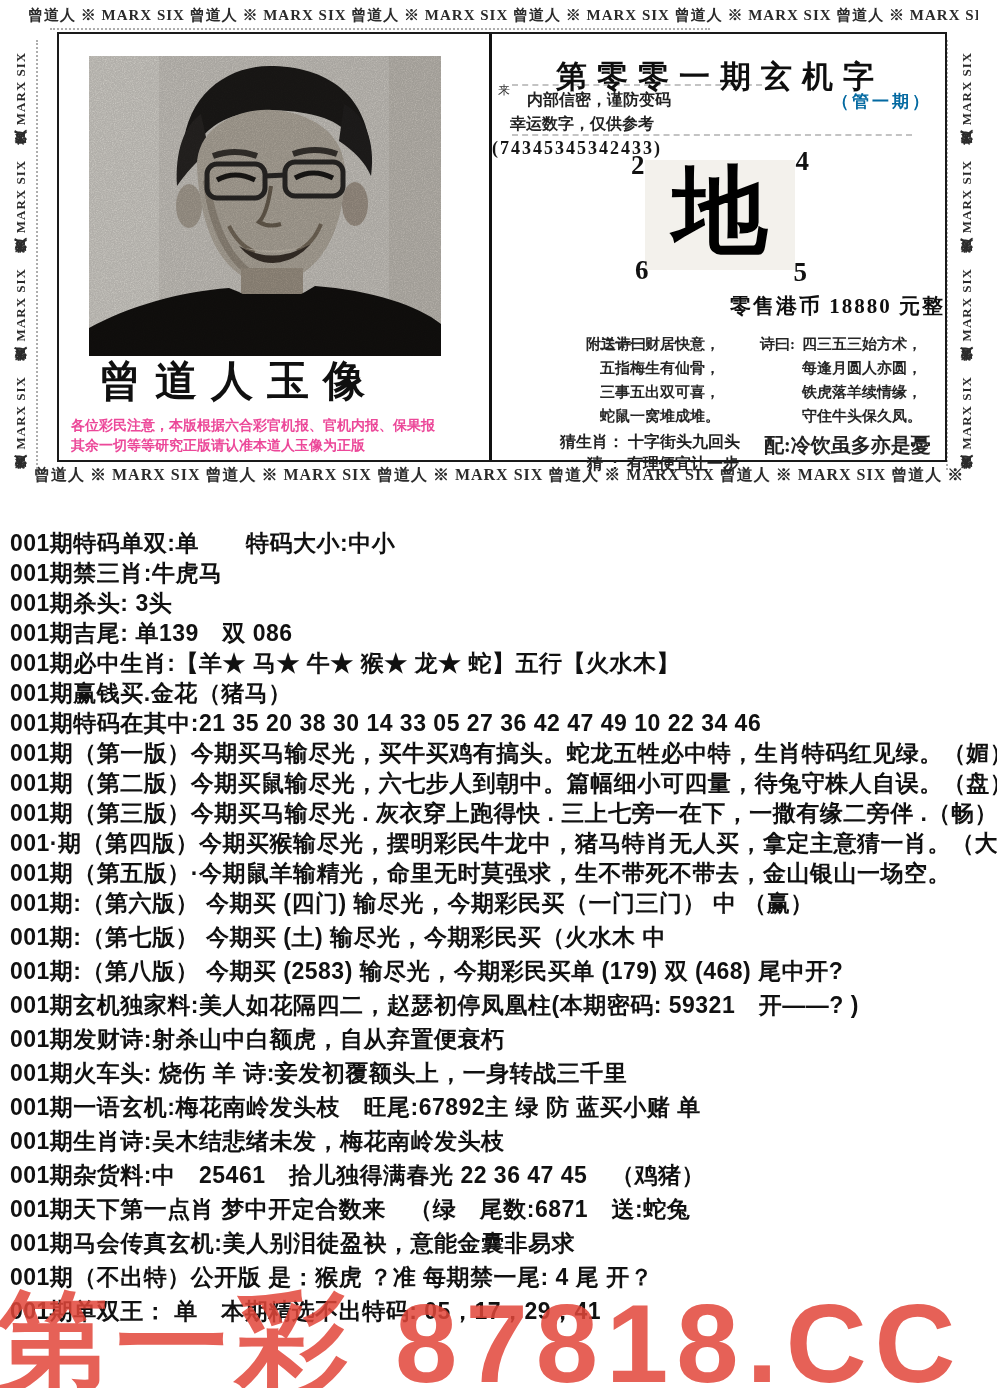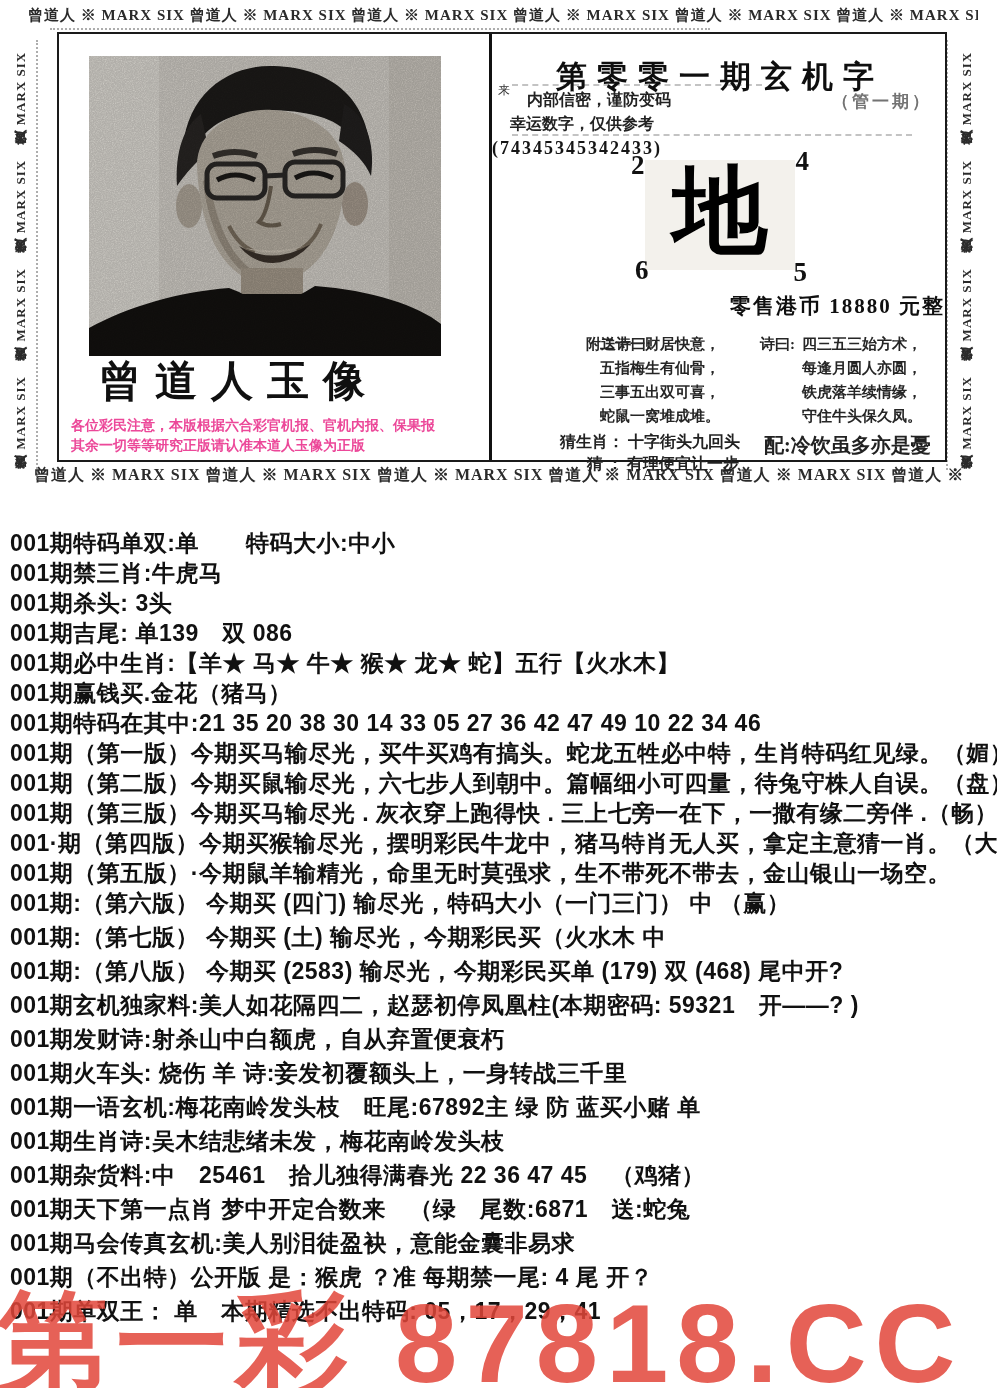--- a/index.html
+++ b/index.html
@@ -50,21 +50,21 @@
     position:absolute;left:430px;top:0;width:456px;height:100%;
     border-left:3px solid #111;
   }
   .rp-title{
     position:absolute;left:0;top:22px;width:100%;text-align:center;
     font-family:"Liberation Serif",serif;font-weight:700;font-size:31px;
     letter-spacing:10px;color:#0e0e0e;
   }
   .rp-row1-left{position:absolute;left:35px;top:56px;font-family:"Liberation Serif",serif;font-weight:700;font-size:16px;color:#222;}
   .rp-mark{position:absolute;left:6px;top:48px;font-family:"Liberation Serif",serif;font-size:12px;color:#333;}
-  .rp-issue{position:absolute;right:16px;top:56px;font-family:"Liberation Serif",serif;font-weight:700;font-size:17px;letter-spacing:3px;color:#737373;}
+  .rp-issue{position:absolute;right:16px;top:56px;font-family:"Liberation Serif",serif;font-weight:700;font-size:17px;letter-spacing:3px;color:#0369a1;}
   .rp-row2{position:absolute;left:18px;top:80px;font-family:"Liberation Serif",serif;font-weight:700;font-size:16px;color:#222;}
   .rp-code{
     position:absolute;left:0;top:104px;width:100%;text-align:left;
     font-family:"Liberation Serif",serif;font-weight:700;font-size:18px;
     letter-spacing:2px;color:#161616;
   }
   .artifact{position:absolute;border-top:2px dashed rgba(40,40,40,.28);}
   .a1{left:20px;top:50px;width:250px;}
   .a2{left:20px;top:100px;width:400px;}
 
@@ -229,21 +229,21 @@
   <div class="bline">001期杀头: 3头</div>
   <div class="bline">001期吉尾: 单139　双 086</div>
   <div class="bline">001期必中生肖:【羊★ 马★ 牛★ 猴★ 龙★ 蛇】五行【火水木】</div>
   <div class="bline">001期赢钱买.金花（猪马）</div>
   <div class="bline">001期特码在其中:21 35 20 38 30 14 33 05 27 36 42 47 49 10 22 34 46</div>
   <div class="bline">001期（第一版）今期买马输尽光，买牛买鸡有搞头。蛇龙五牲必中特，生肖特码红见绿。（媚）</div>
   <div class="bline">001期（第二版）今期买鼠输尽光，六七步人到朝中。篇幅细小可四量，待兔守株人自误。（盘）</div>
   <div class="bline">001期（第三版）今期买马输尽光 . 灰衣穿上跑得快 . 三上七旁一在下，一撒有缘二旁伴 .（畅）</div>
   <div class="bline">001·期（第四版）今期买猴输尽光，摆明彩民牛龙中，猪马特肖无人买，拿定主意猜一肖。（大）</div>
   <div class="bline">001期（第五版）·今期鼠羊输精光，命里无时莫强求，生不带死不带去，金山银山一场空。</div>
-  <div class="bline sp">001期:（第六版） 今期买 (四门) 输尽光，特码大小（一门三门） 中 （赢）</div>
+  <div class="bline sp">001期:（第六版） 今期买 (四门) 输尽光，今期彩民买（一门三门） 中 （赢）</div>
   <div class="bline sp">001期:（第七版） 今期买 (土) 输尽光，今期彩民买（火水木 中</div>
   <div class="bline sp">001期:（第八版） 今期买 (2583) 输尽光，今期彩民买单 (179) 双 (468) 尾中开?</div>
   <div class="bline sp">001期玄机独家料:美人如花隔四二，赵瑟初停凤凰柱(本期密码: 59321　开——? )</div>
   <div class="bline sp">001期发财诗:射杀山中白额虎，自从弃置便衰朽</div>
   <div class="bline sp">001期火车头: 烧伤 羊 诗:妾发初覆额头上，一身转战三千里</div>
   <div class="bline sp">001期一语玄机:梅花南岭发头枝　旺尾:67892主 绿 防 蓝买小赌 单</div>
   <div class="bline sp">001期生肖诗:吴木结悲绪未发，梅花南岭发头枝</div>
   <div class="bline sp">001期杂货料:中　25461　拾儿独得满春光 22 36 47 45　（鸡猪）</div>
   <div class="bline sp">001期天下第一点肖 梦中开定合数来　（绿　尾数:6871　送:蛇兔</div>
   <div class="bline sp">001期马会传真玄机:美人别泪徒盈袂，意能金囊非易求</div>

